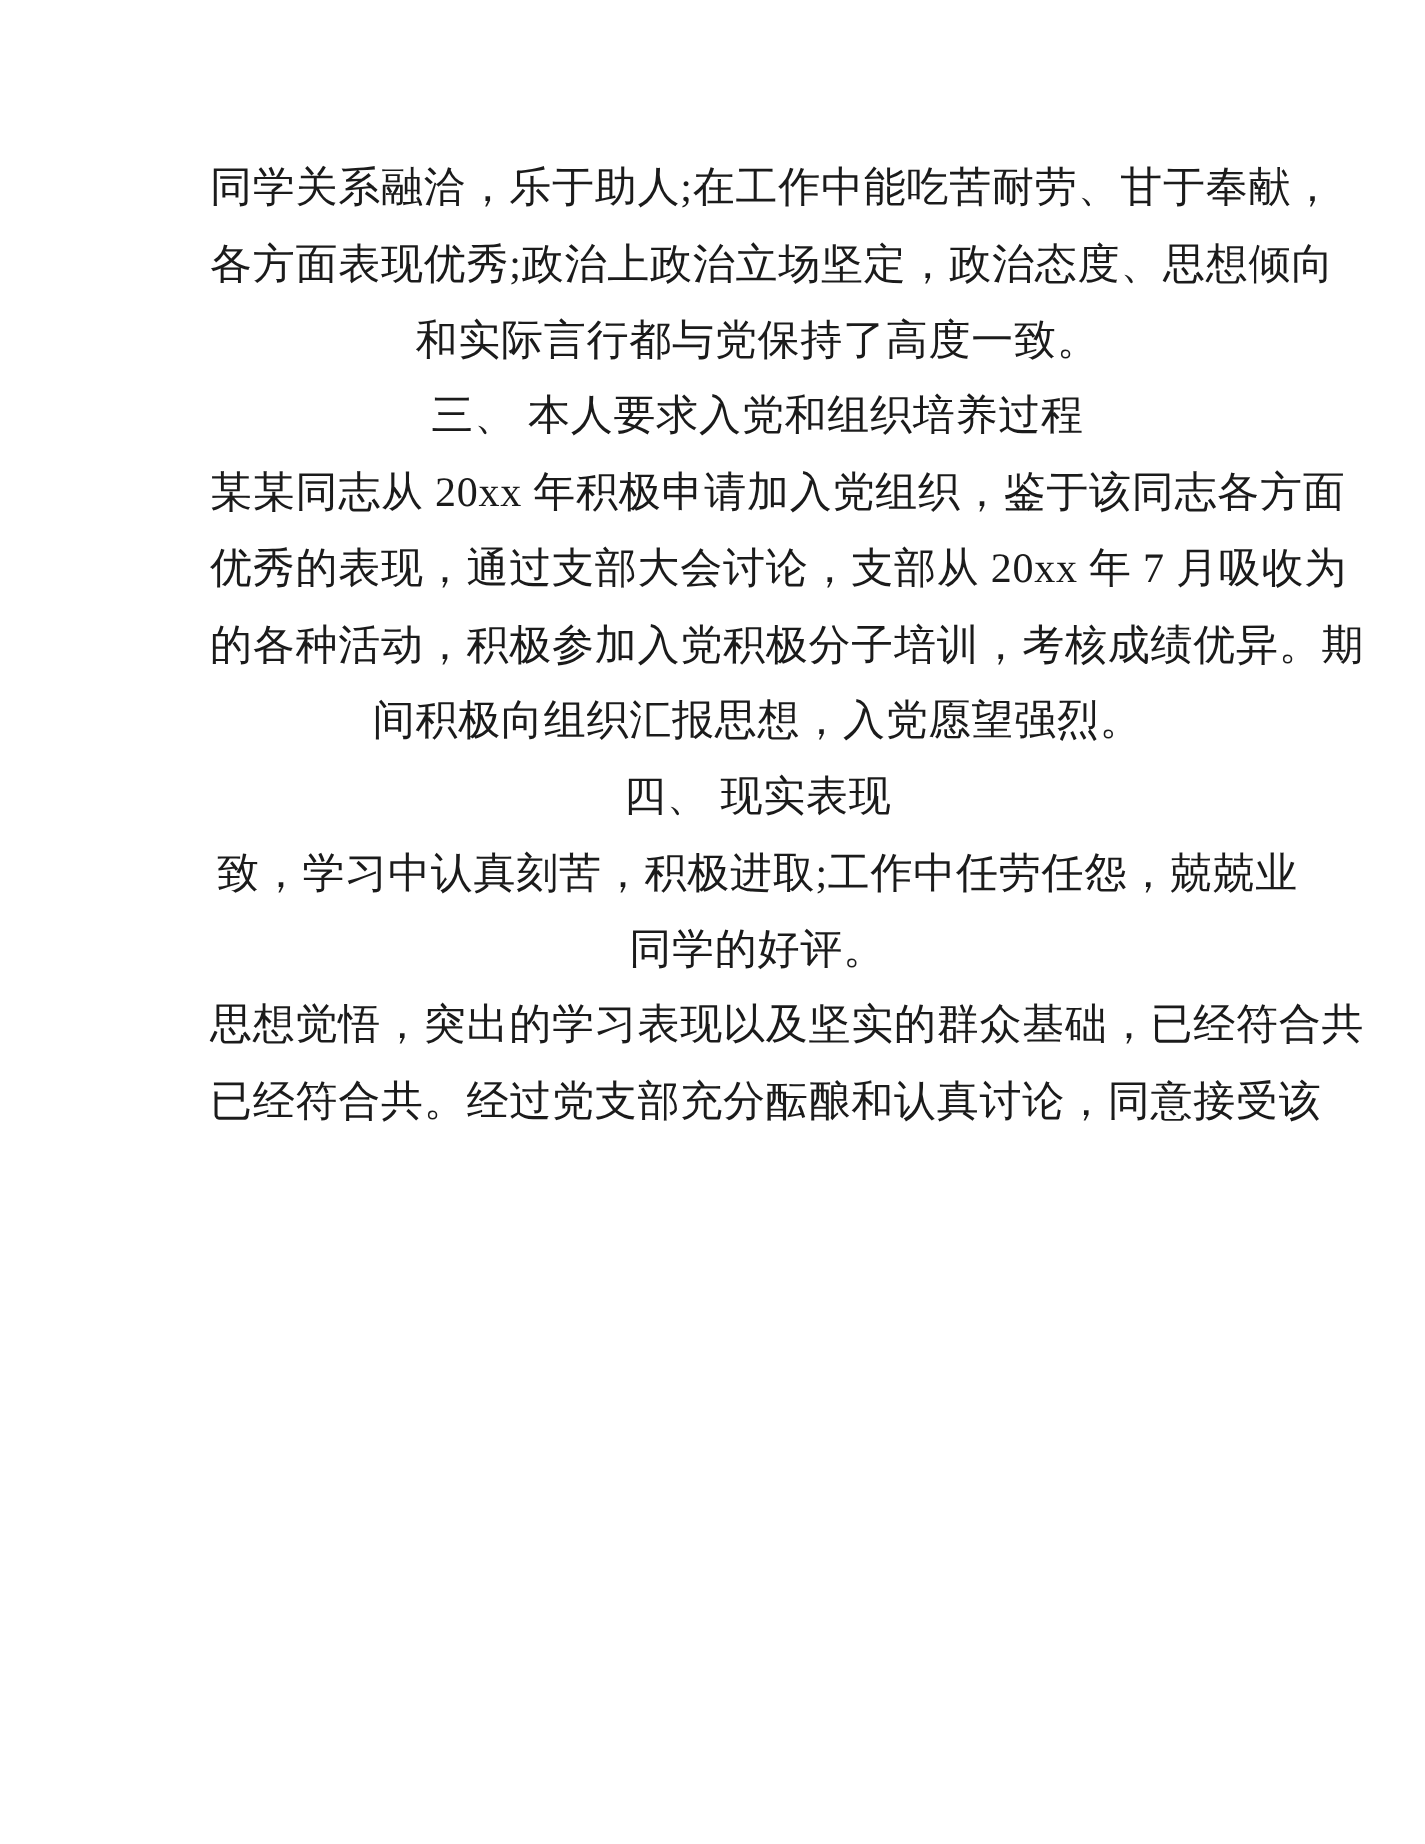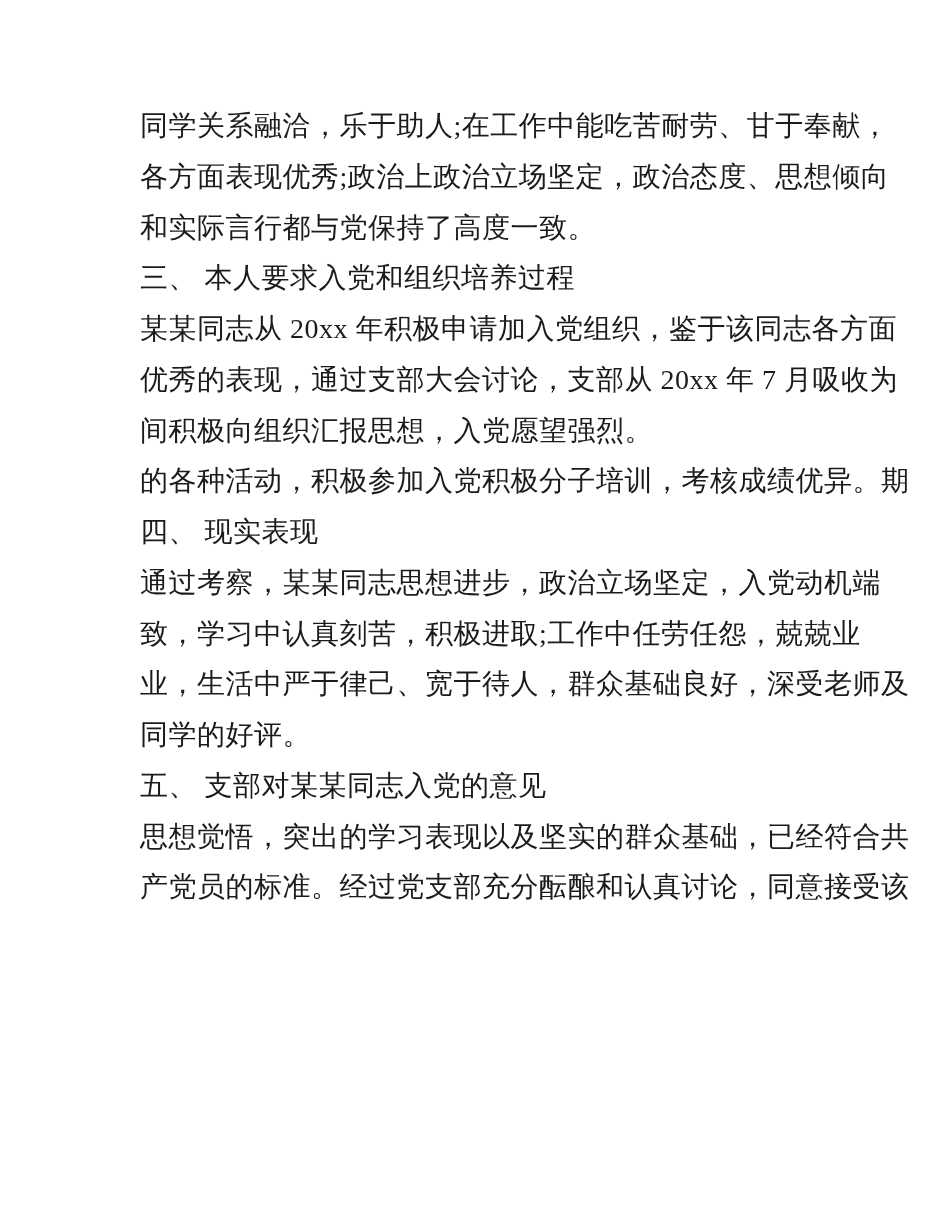--- a/index.html
+++ b/index.html
@@ -26,37 +26,35 @@
     font-family: "Liberation Serif", "DejaVu Serif", serif;
     font-size: 28px;
     font-weight: 400;
     color: #1b1b1b;
     letter-spacing: 0.5px;
   }
   .text-line {
     height: 50.75px;
     line-height: 50.75px;
     white-space: nowrap;
+    text-align: center;
   }
 </style>
 </head>
 <body>
 
 <div class="doc-page">
   <div class="doc-body">
     <div class="text-line">同学关系融洽，乐于助人;在工作中能吃苦耐劳、甘于奉献，</div>
     <div class="text-line">各方面表现优秀;政治上政治立场坚定，政治态度、思想倾向</div>
     <div class="text-line">和实际言行都与党保持了高度一致。</div>
     <div class="text-line">三、 本人要求入党和组织培养过程</div>
     <div class="text-line">某某同志从 20xx 年积极申请加入党组织，鉴于该同志各方面</div>
     <div class="text-line">优秀的表现，通过支部大会讨论，支部从 20xx 年 7 月吸收为</div>
+    <div class="text-line">的各种活动，积极参加入党积极分子培训，考核成绩优异。期</div>
     <div class="text-line">间积极向组织汇报思想，入党愿望强烈。</div>
-    <div class="text-line">的各种活动，积极参加入党积极分子培训，考核成绩优异。期</div>
     <div class="text-line">四、 现实表现</div>
-    <div class="text-line">通过考察，某某同志思想进步，政治立场坚定，入党动机端</div>
     <div class="text-line">致，学习中认真刻苦，积极进取;工作中任劳任怨，兢兢业</div>
-    <div class="text-line">业，生活中严于律己、宽于待人，群众基础良好，深受老师及</div>
     <div class="text-line">同学的好评。</div>
-    <div class="text-line">五、 支部对某某同志入党的意见</div>
     <div class="text-line">思想觉悟，突出的学习表现以及坚实的群众基础，已经符合共</div>
-    <div class="text-line">产党员的标准。经过党支部充分酝酿和认真讨论，同意接受该</div>
+    <div class="text-line">已经符合共。经过党支部充分酝酿和认真讨论，同意接受该</div>
   </div>
 </div>
 
 </body></html>

